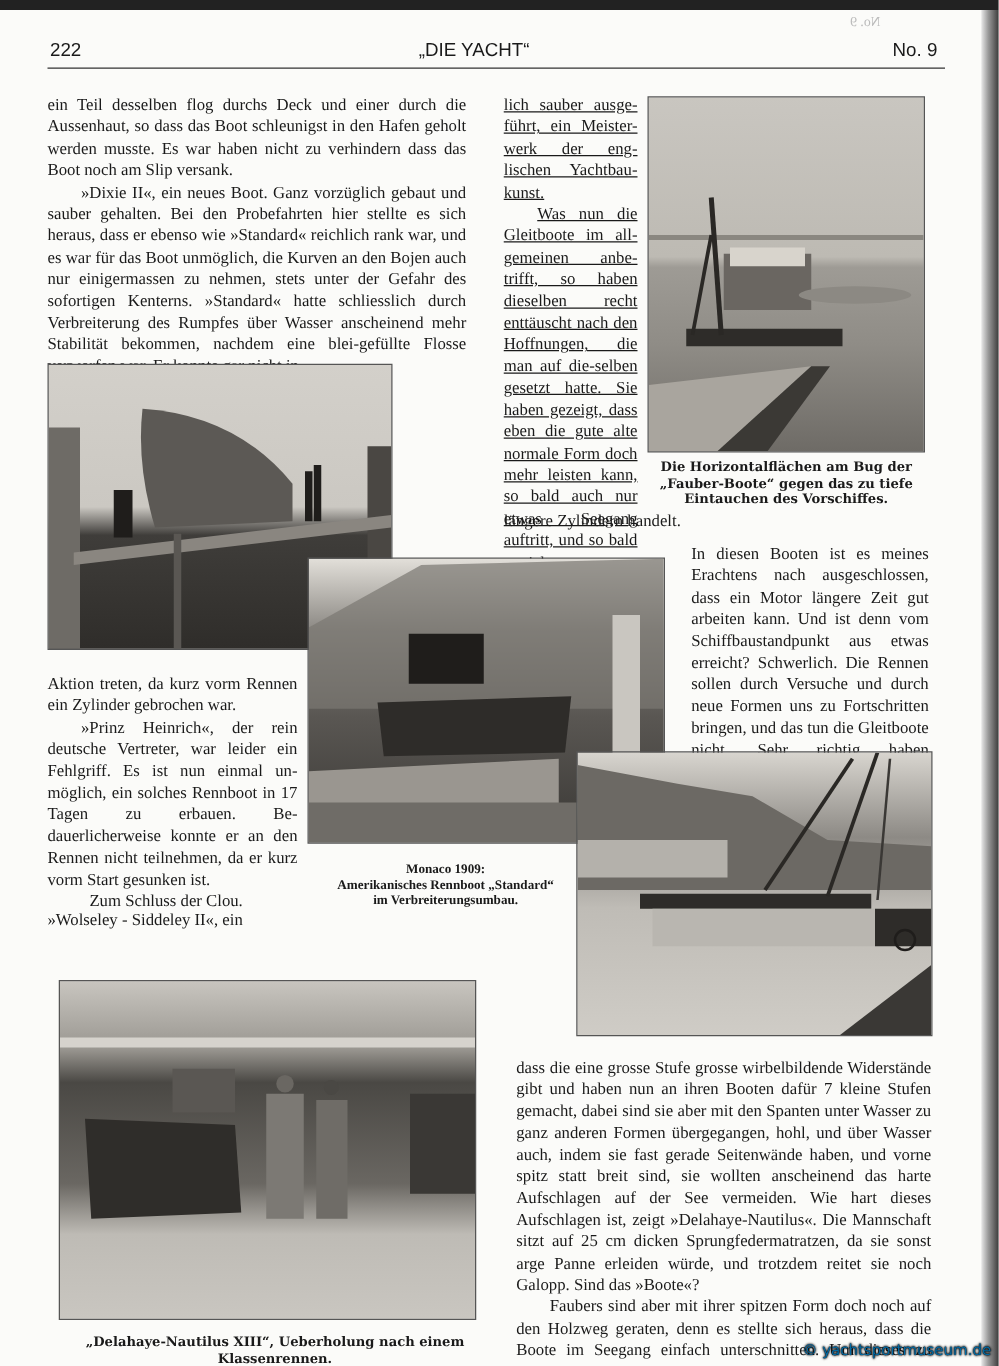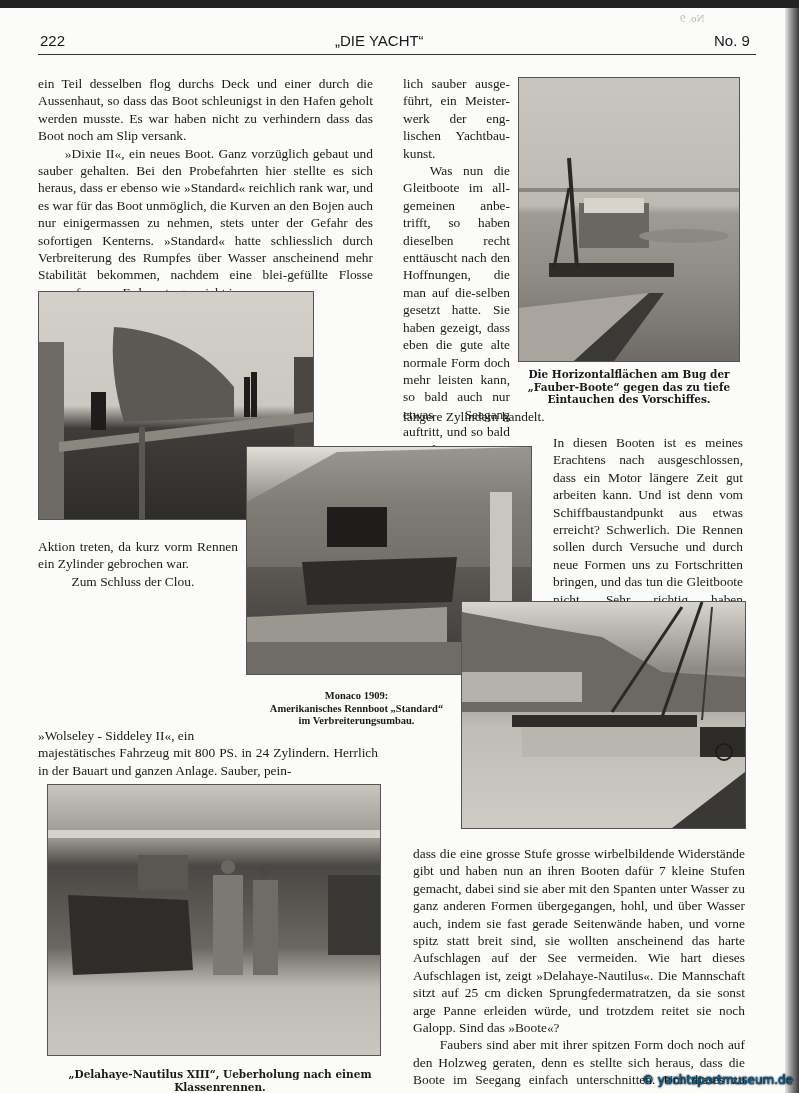--- a/index.html
+++ b/index.html
@@ -26,21 +26,21 @@
 <div class="hdr" style="left:40px;">222</div>
 <div class="hdr" style="left:335px;">„DIE YACHT“</div>
 <div class="hdr" style="left:714px;">No. 9</div>
 <div class="hdr-rule"></div>
 
 <div class="txt" style="left:38px; top:75px; width:335px;">
   <p>ein Teil desselben flog durchs Deck und einer durch die Aussenhaut, so dass das Boot schleunigst in den Hafen geholt werden musste. Es war haben nicht zu verhindern dass das Boot noch am Slip versank.</p>
   <p class="ind">»Dixie II«, ein neues Boot. Ganz vorzüglich gebaut und sauber gehalten. Bei den Probefahrten hier stellte es sich heraus, dass er ebenso wie »Standard« reichlich rank war, und es war für das Boot unmöglich, die Kurven an den Bojen auch nur einigermassen zu nehmen, stets unter der Gefahr des sofortigen Kenterns. »Standard« hatte schliesslich durch Verbreiterung des Rumpfes über Wasser anscheinend mehr Stabilität bekommen, nachdem eine blei-gefüllte Flosse verworfen war. Er konnte gar nicht in</p>
 </div>
 
-<div class="txt" style="left:403px; top:75px; width:107px;">
+<div class="txt" style="left:403px; top:75px; width:107px;text-decoration:underline;">
   <p>lich sauber ausge-führt, ein Meister-werk der eng-lischen Yachtbau-kunst.</p>
   <p class="ind">Was nun die Gleitboote im all-gemeinen anbe-trifft, so haben dieselben recht enttäuscht nach den Hoffnungen, die man auf die-selben gesetzt hatte. Sie haben gezeigt, dass eben die gute alte normale Form doch mehr leisten kann, so bald auch nur etwas Seegang auftritt, und so bald es sich um</p>
 </div>
 <div class="txt" style="left:403px; top:408px; width:150px;">längere Zylindern handelt.</div>
 
 <div class="photo" style="left:518px; top:77px; width:220px; height:283px; background:linear-gradient(to bottom,#c9c6c0 0%,#bdbab3 45%,#9e9b95 48%,#8f8c86 70%,#6e6b66 100%);">
   <svg width="220" height="283" viewBox="0 0 220 283">
     <rect x="0" y="110" width="220" height="4" fill="#8a8780"></rect>
     <rect x="60" y="125" width="70" height="45" fill="#6a6661"></rect>
     <rect x="65" y="120" width="60" height="15" fill="#d8d4cc"></rect>
@@ -82,25 +82,25 @@
   <div style="font-weight:bold;">Amerikanisches Rennboot „Standard“</div>
   <div style="font-weight:bold;">im Verbreiterungsumbau.</div>
 </div>
 
 <div class="txt" style="left:553px; top:408px; width:190px;">
   <p class="ind" style="text-indent:0;margin-top:26px;">In diesen Booten ist es meines Erachtens nach ausgeschlossen, dass ein Motor längere Zeit gut arbeiten kann. Und ist denn vom Schiffbaustandpunkt aus etwas erreicht? Schwerlich. Die Rennen sollen durch Versuche und durch neue Formen uns zu Fortschritten bringen, und das tun die Gleitboote nicht. Sehr richtig haben »Faubers« erkannt,</p>
 </div>
 
 <div class="txt" style="left:38px; top:538px; width:200px;">
   <p>Aktion treten, da kurz vorm Rennen ein Zylinder gebrochen war.</p>
+  <p class="ind">»Prinz Heinrich«, der rein deutsche Vertreter, war leider ein Fehlgriff. Es ist nun einmal un-möglich, ein solches Rennboot in 17 Tagen zu erbauen. Be-dauerlicherweise konnte er an den Rennen nicht teilnehmen, da er kurz vorm Start gesunken ist.</p>
   <p class="ind" style="text-indent:2.5em;">Zum Schluss der Clou.</p>
 </div>
 <div class="txt" style="left:38px; top:727px; width:340px;">
   <p style="text-align:left;">»Wolseley - Siddeley II«, ein</p>
-  <p>majestätisches Fahrzeug mit 800 PS. in 24 Zylindern. Herrlich in der Bauart und ganzen Anlage. Sauber, pein-</p>
 </div>
 
 <div class="photo" style="left:461px; top:601px; width:283px; height:226px; background:linear-gradient(to bottom,#d8d5cf 0%,#8d8a85 30%,#bfbcb6 55%,#cfccc6 100%);">
   <svg width="283" height="226" viewBox="0 0 283 226">
     <polygon points="0,10 80,25 140,35 200,70 283,75 283,110 0,110" fill="#6c6964"></polygon>
     <rect x="0" y="70" width="120" height="30" fill="#b4b1ab"></rect>
     <rect x="50" y="113" width="185" height="12" fill="#2e2c29"></rect>
     <rect x="60" y="125" width="180" height="30" fill="#b9b6b0"></rect>
     <line x1="150" y1="110" x2="220" y2="5" stroke="#2a2825" stroke-width="3"></line>
     <line x1="200" y1="115" x2="240" y2="0" stroke="#2a2825" stroke-width="3"></line>

